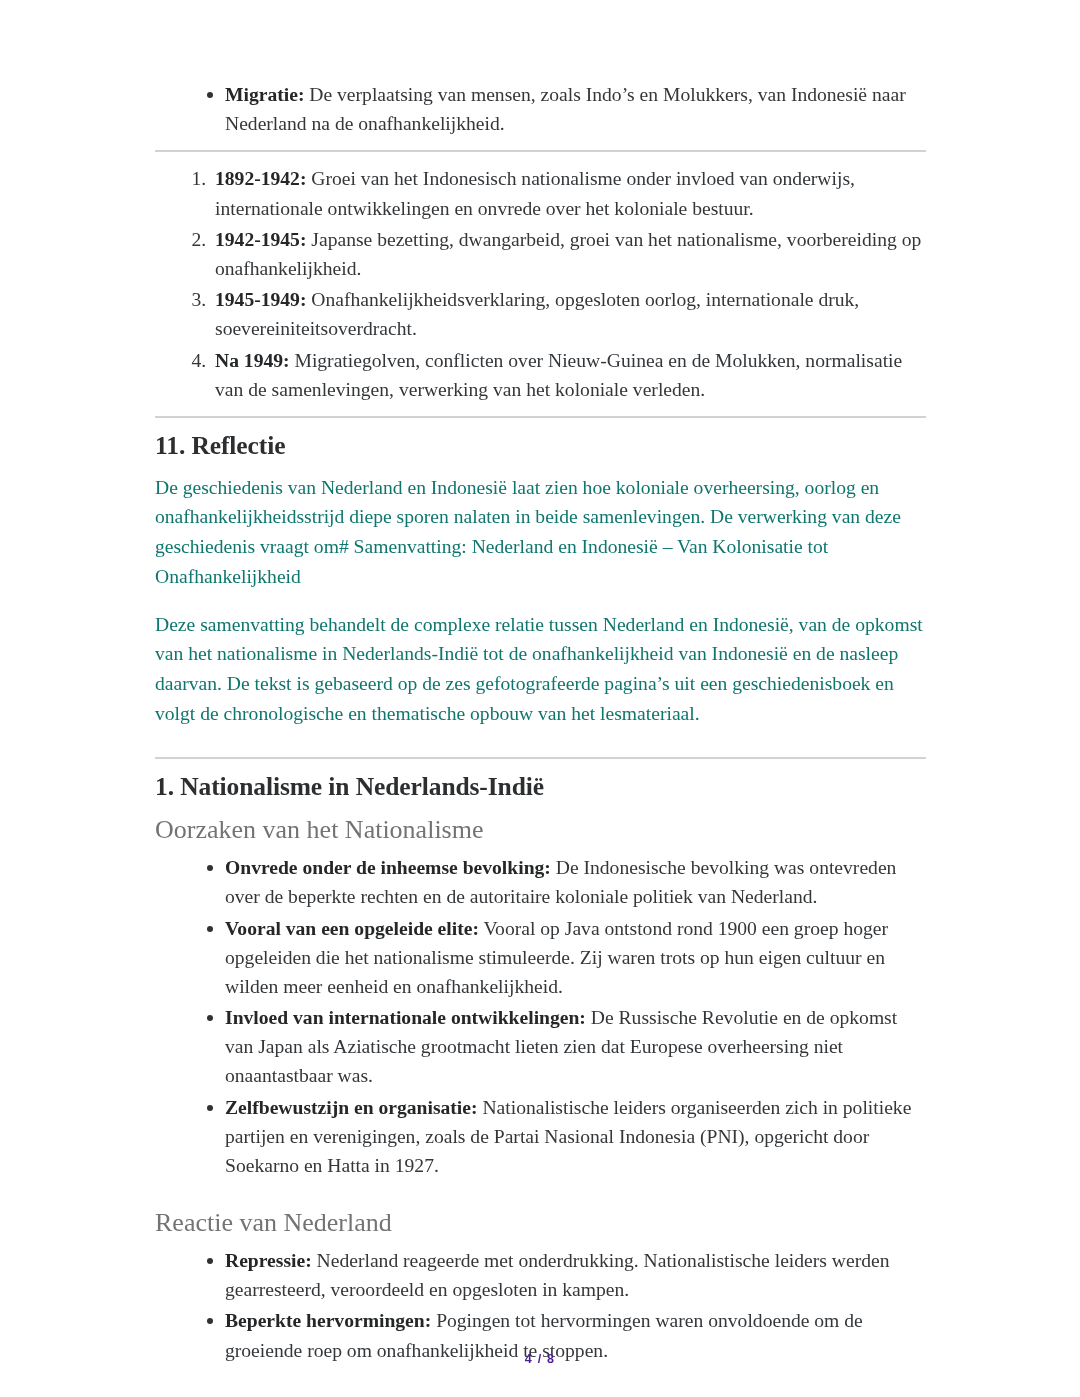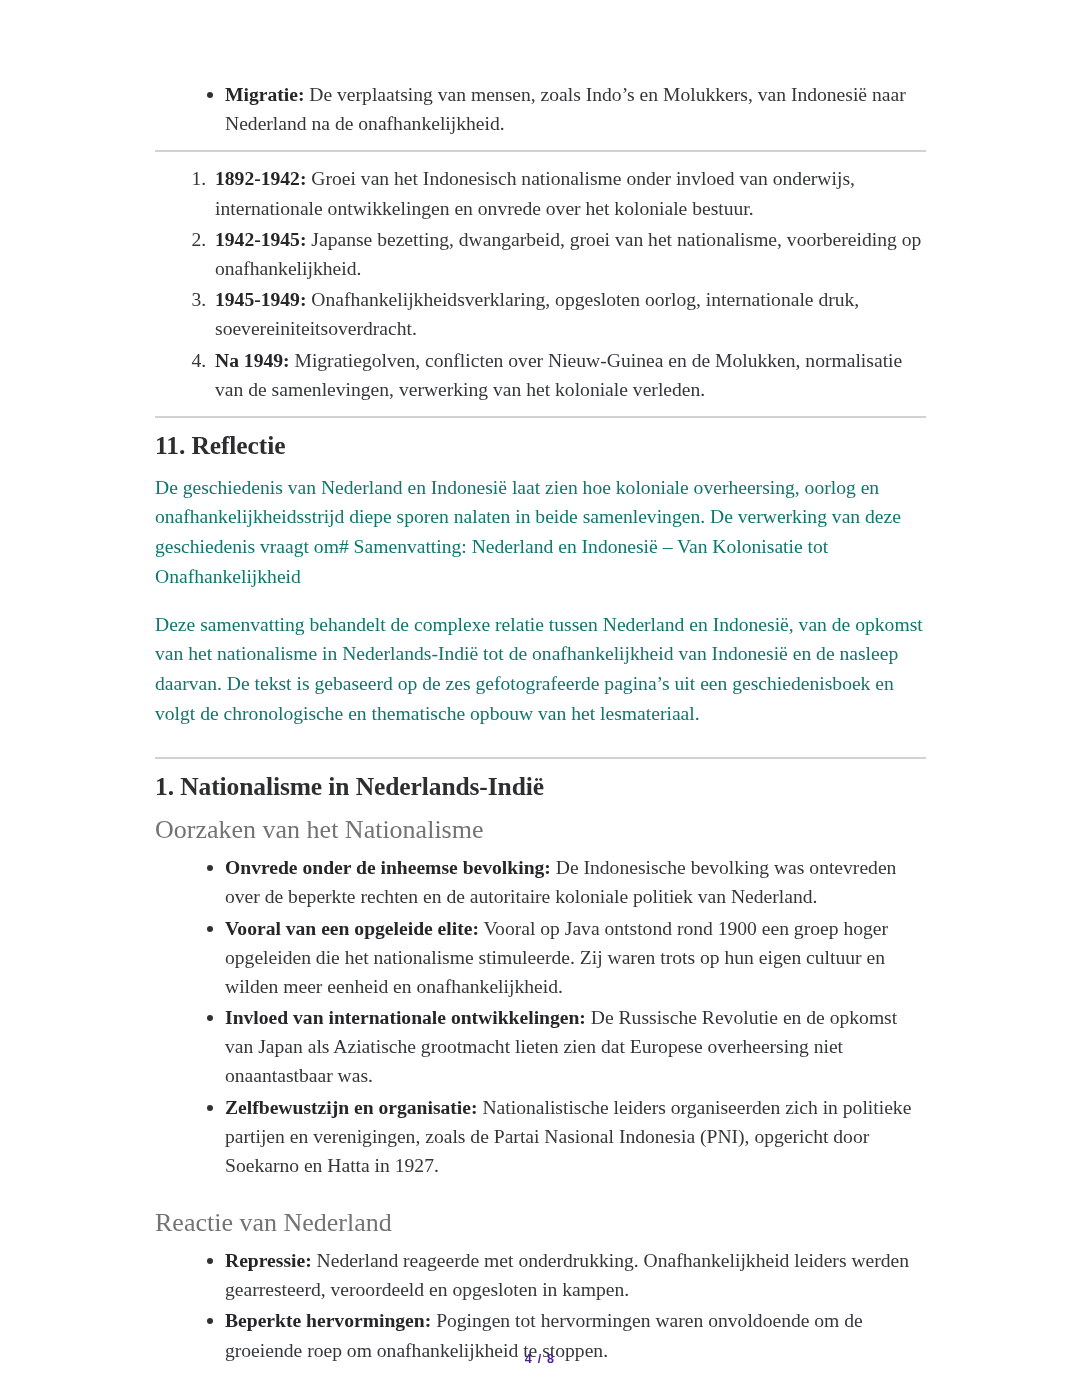--- a/index.html
+++ b/index.html
@@ -176,21 +176,21 @@
       <li><b class="lead-term">Onvrede onder de inheemse bevolking:</b><span> De Indonesische bevolking was ontevreden over de beperkte rechten en de autoritaire koloniale politiek van Nederland.</span></li>
       <li><b class="lead-term">Vooral van een opgeleide elite:</b><span> Vooral op Java ontstond rond 1900 een groep hoger opgeleiden die het nationalisme stimuleerde. Zij waren trots op hun eigen cultuur en wilden meer eenheid en onafhankelijkheid.</span></li>
       <li><b class="lead-term">Invloed van internationale ontwikkelingen:</b><span> De Russische Revolutie en de opkomst van Japan als Aziatische grootmacht lieten zien dat Europese overheersing niet onaantastbaar was.</span></li>
       <li><b class="lead-term">Zelfbewustzijn en organisatie:</b><span> Nationalistische leiders organiseerden zich in politieke partijen en verenigingen, zoals de Partai Nasional Indonesia (PNI), opgericht door Soekarno en Hatta in 1927.</span></li>
     </ul>
 
     <div class="spacer-md"></div>
 
     <h3 class="sub-heading">Reactie van Nederland</h3>
     <ul class="bullet-list">
-      <li><b class="lead-term">Repressie:</b><span> Nederland reageerde met onderdrukking. Onafhankelijkheid leiders werden gearresteerd, veroordeeld en opgesloten in kampen.</span></li>
+      <li><b class="lead-term">Repressie:</b><span> Nederland reageerde met onderdrukking. Nationalistische leiders werden gearresteerd, veroordeeld en opgesloten in kampen.</span></li>
       <li><b class="lead-term">Beperkte hervormingen:</b><span> Pogingen tot hervormingen waren onvoldoende om de groeiende roep om onafhankelijkheid te stoppen.</span></li>
     </ul>
 
     <div class="rule-wrap">
       
     </div>
 
   </div>
 
   <div class="page-footer">4 / 8</div>

